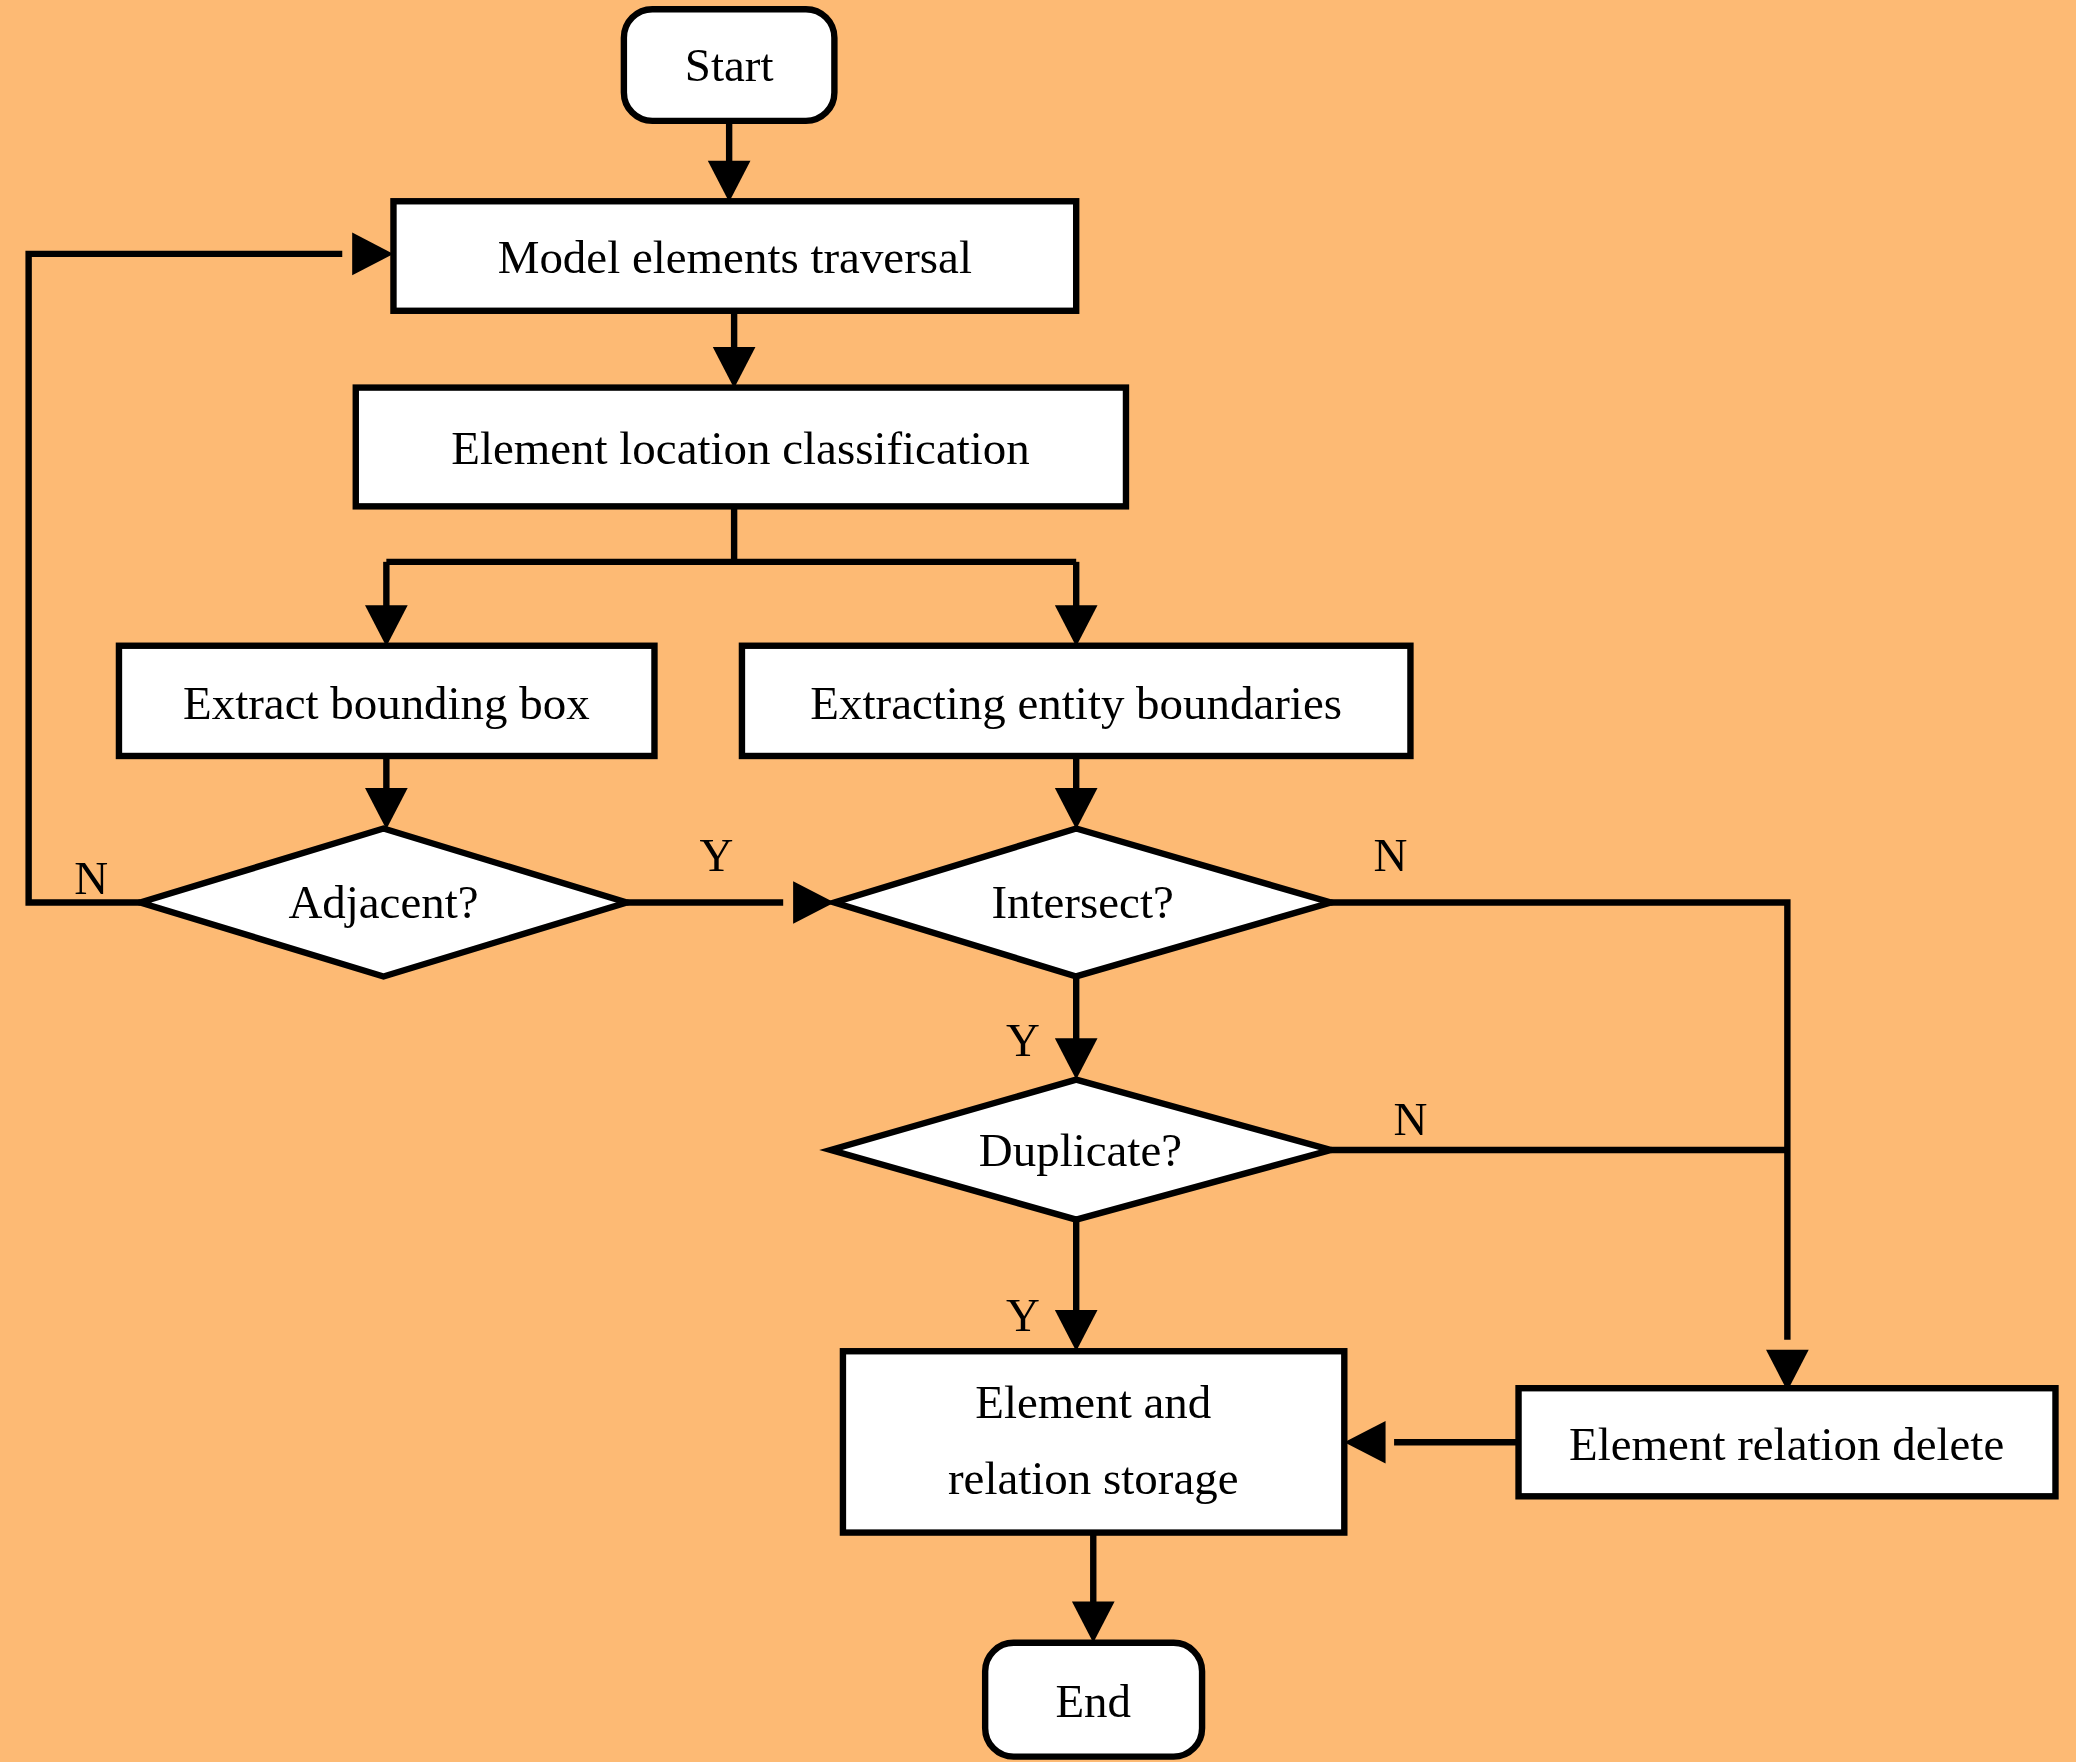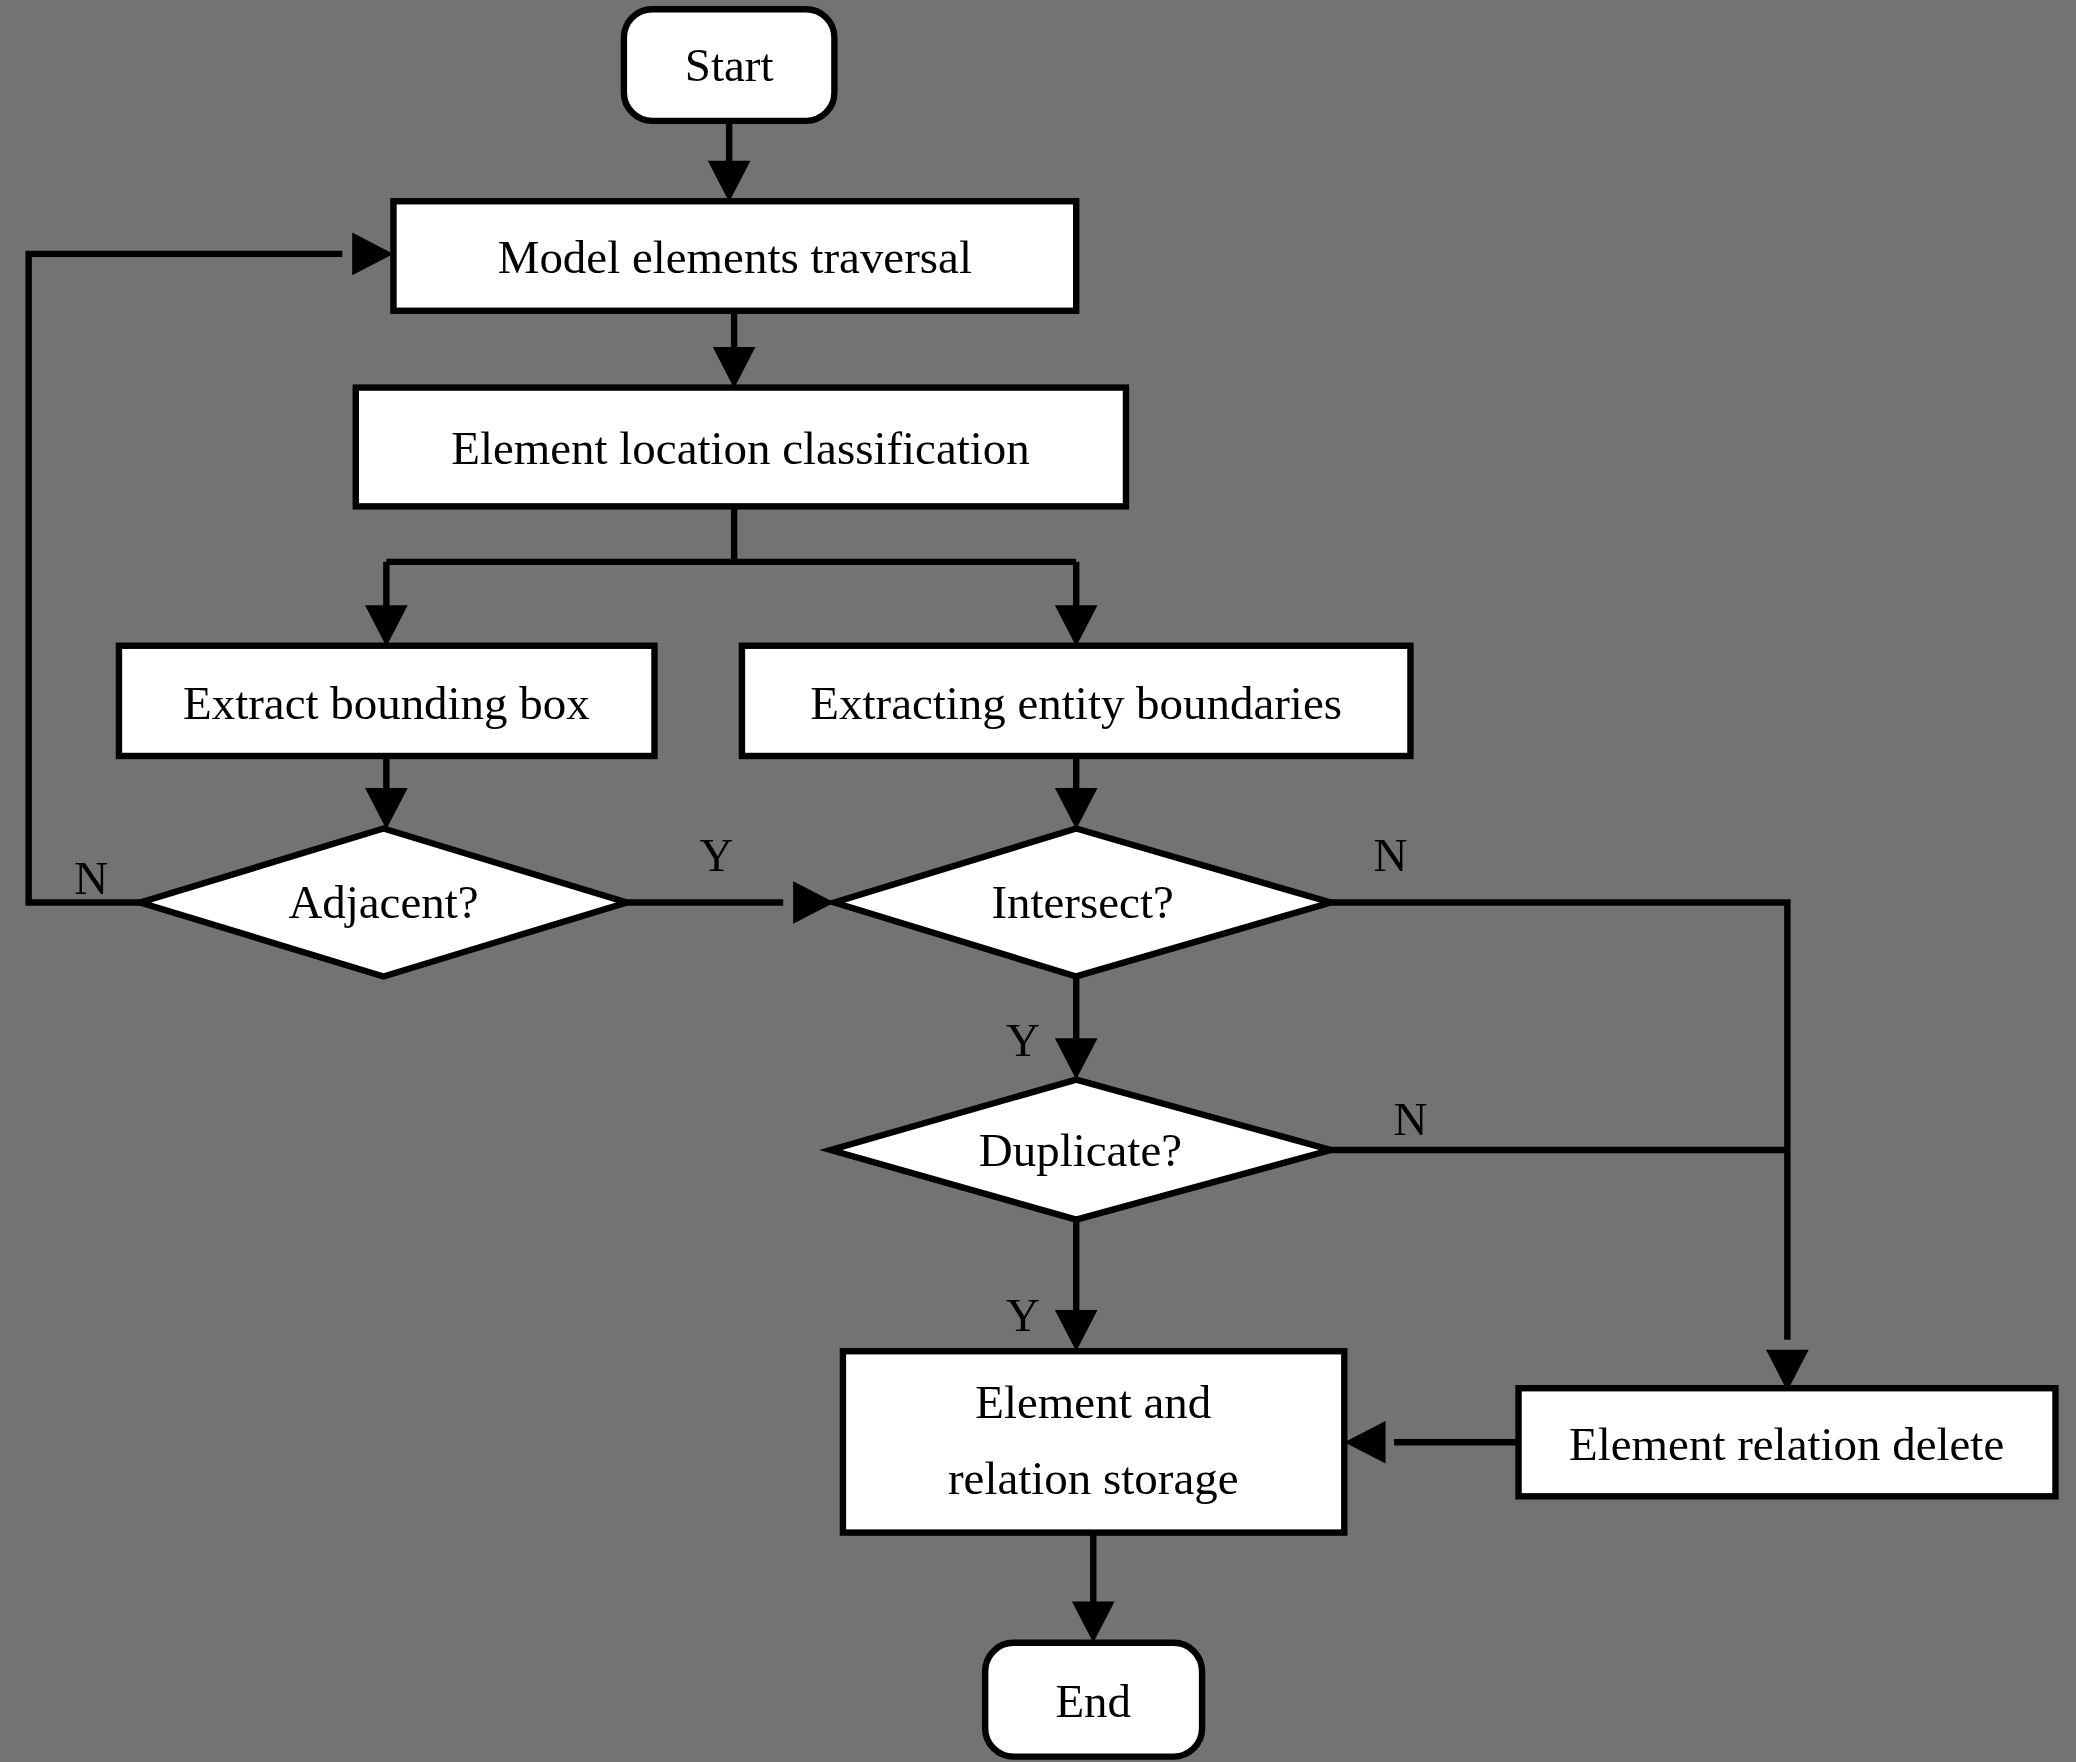--- a/index.html
+++ b/index.html
@@ -10,21 +10,21 @@
   body {
     width: 2077px;
     height: 1763px;
     overflow: hidden;
     font-family: "Liberation Serif", "DejaVu Serif", serif;
   }
   #flowchart-root {
     position: relative;
     width: 2077px;
     height: 1763px;
-    background: #737373;
+    background: #fdba74;
   }
   svg#flow-svg {
     display: block;
     width: 2077px;
     height: 1763px;
   }
   .node-shape {
     fill: #ffffff;
     stroke: #000000;
     stroke-width: 9;

